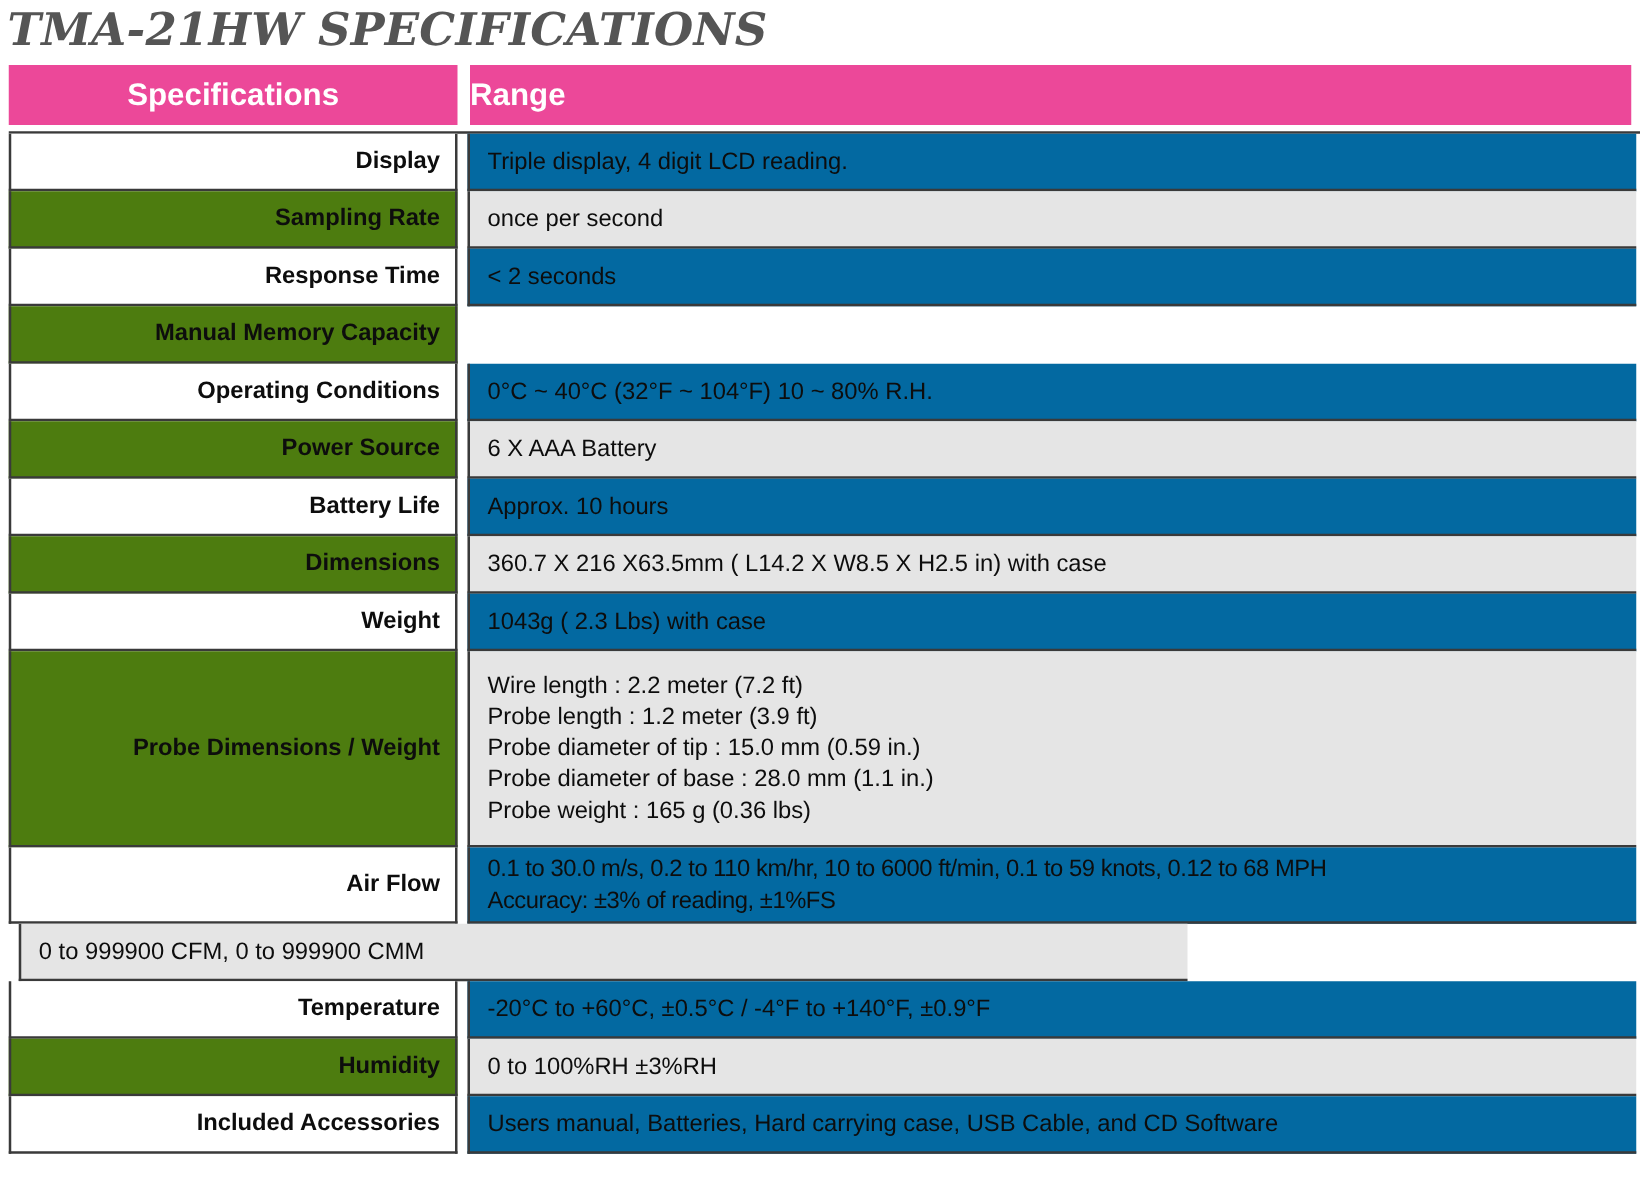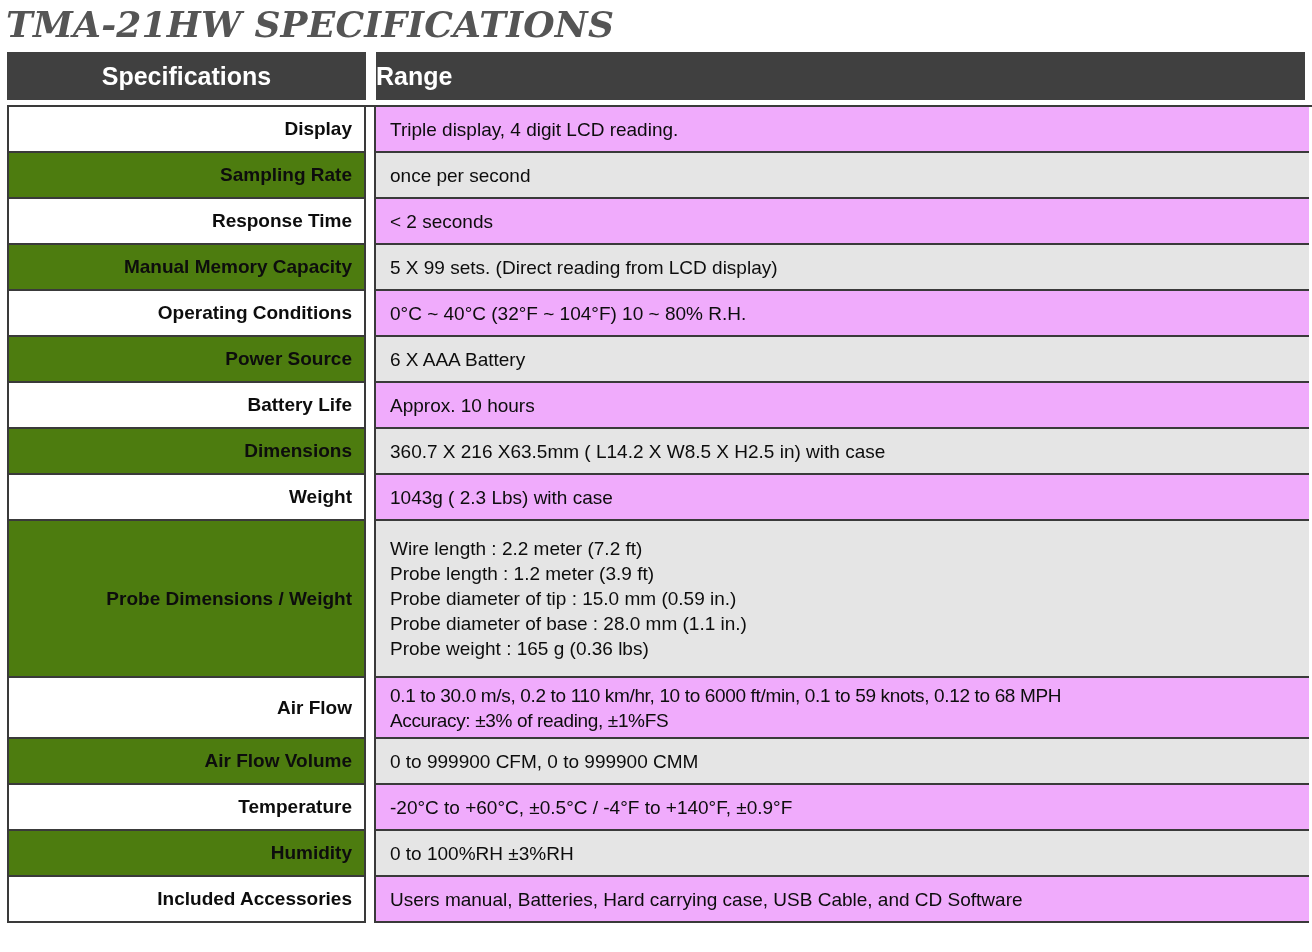--- a/index.html
+++ b/index.html
@@ -41,21 +41,21 @@
     margin-top: 6px;
   }
 
   
   .thead {
     display: flex;
     height: 48px;
     margin-left: 7px;
   }
   .th {
-    background: #404040;
+    background: #ec4899;
     color: #ffffff;
     font-weight: bold;
     font-size: 25px;
     line-height: 48px;
     box-sizing: border-box;
     overflow: hidden;
     white-space: nowrap;
   }
   .th-spec {
     width: 359px;
@@ -95,21 +95,21 @@
     border-left: 2px solid #3a3a3a;
     border-right: 2px solid #3a3a3a;
     background: #ffffff;
   }
   .cell-value {
     width: 935px;
     justify-content: flex-start;
     padding: 0 6px 0 14px;
     border-left: 2px solid #3a3a3a;
     margin-left: 8px;
-    background: #f0abfc;
+    background: #0369a1;
     line-height: 25px;
   }
   .row.alt .cell-label { background: #4d7c0f; }
   .row.alt .cell-value { background: #e5e5e5; }
 
   .row.h-normal .cell { height: 46px; }
   .row.h-tall .cell   { height: 157px; }
   .row.h-two .cell    { height: 61px; }
 
   .value-lines {
@@ -148,23 +148,20 @@
           </div>
         </div>
         <div class="row h-normal">
           <div class="cell cell-label">Response Time</div>
           <div class="cell cell-value">
             <span class="value-lines">&lt; 2 seconds</span>
           </div>
         </div>
         <div class="row h-normal alt">
           <div class="cell cell-label">Manual Memory Capacity</div>
-          <div class="cell cell-value">
-            <span class="value-lines">5 X 99 sets. (Direct reading from LCD display)</span>
-          </div>
         </div>
         <div class="row h-normal">
           <div class="cell cell-label">Operating Conditions</div>
           <div class="cell cell-value">
             <span class="value-lines">0°C ~ 40°C (32°F ~ 104°F) 10 ~ 80% R.H.</span>
           </div>
         </div>
         <div class="row h-normal alt">
           <div class="cell cell-label">Power Source</div>
           <div class="cell cell-value">
@@ -200,21 +197,20 @@
           </div>
         </div>
         <div class="row h-two">
           <div class="cell cell-label">Air Flow</div>
           <div class="cell cell-value condensed">
             <span class="value-lines">0.1 to 30.0 m/s, 0.2 to 110 km/hr, 10 to 6000 ft/min, 0.1 to 59 knots, 0.12 to 68 MPH
 Accuracy: ±3% of reading, ±1%FS</span>
           </div>
         </div>
         <div class="row h-normal alt">
-          <div class="cell cell-label">Air Flow Volume</div>
           <div class="cell cell-value">
             <span class="value-lines">0 to 999900 CFM, 0 to 999900 CMM</span>
           </div>
         </div>
         <div class="row h-normal">
           <div class="cell cell-label">Temperature</div>
           <div class="cell cell-value">
             <span class="value-lines">-20°C to +60°C, ±0.5°C / -4°F to +140°F, ±0.9°F</span>
           </div>
         </div>

